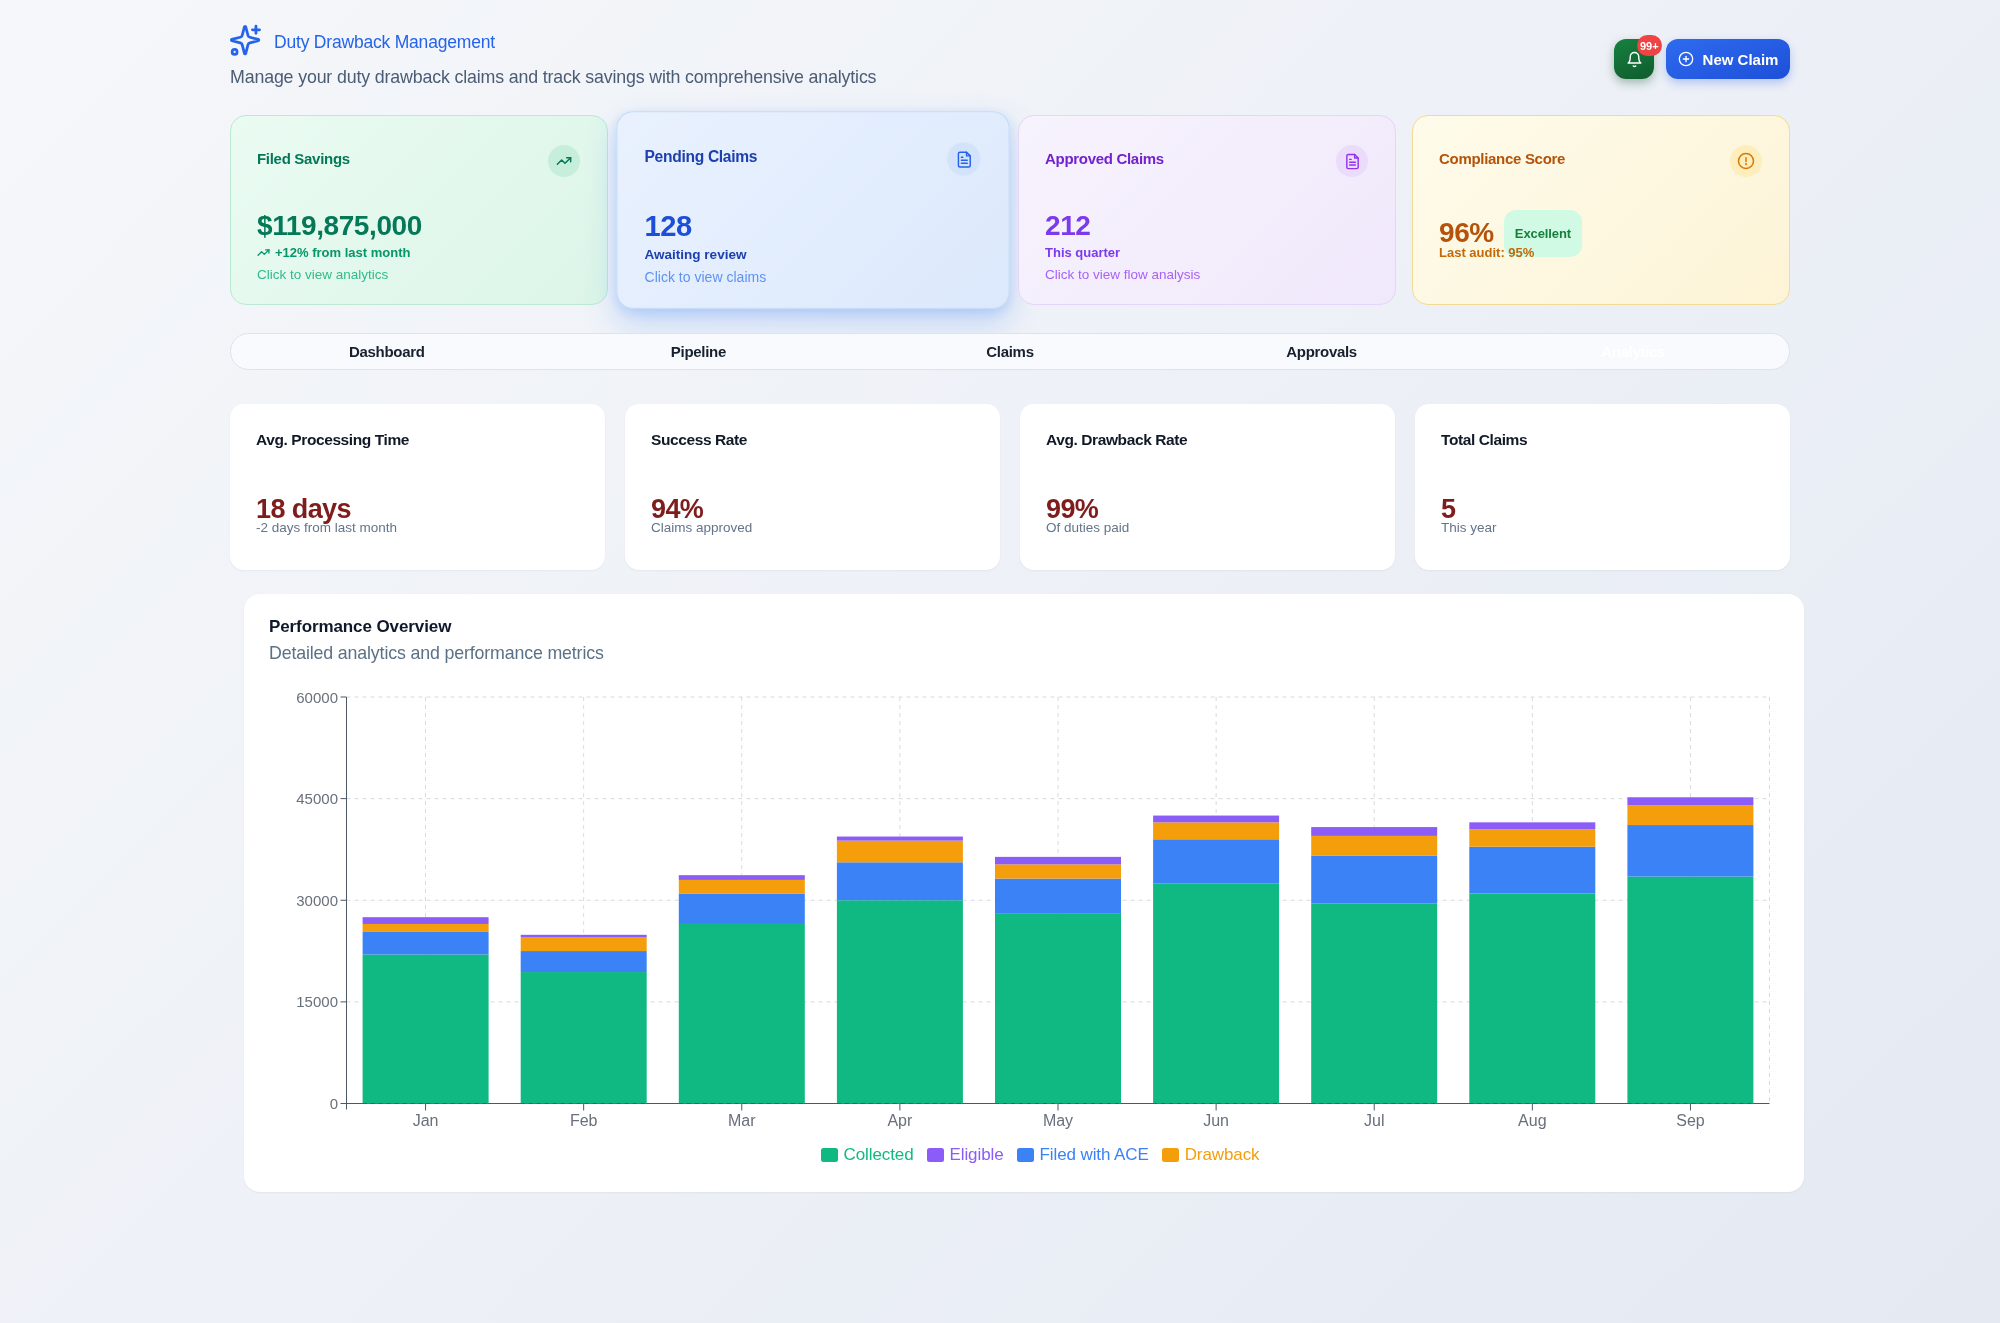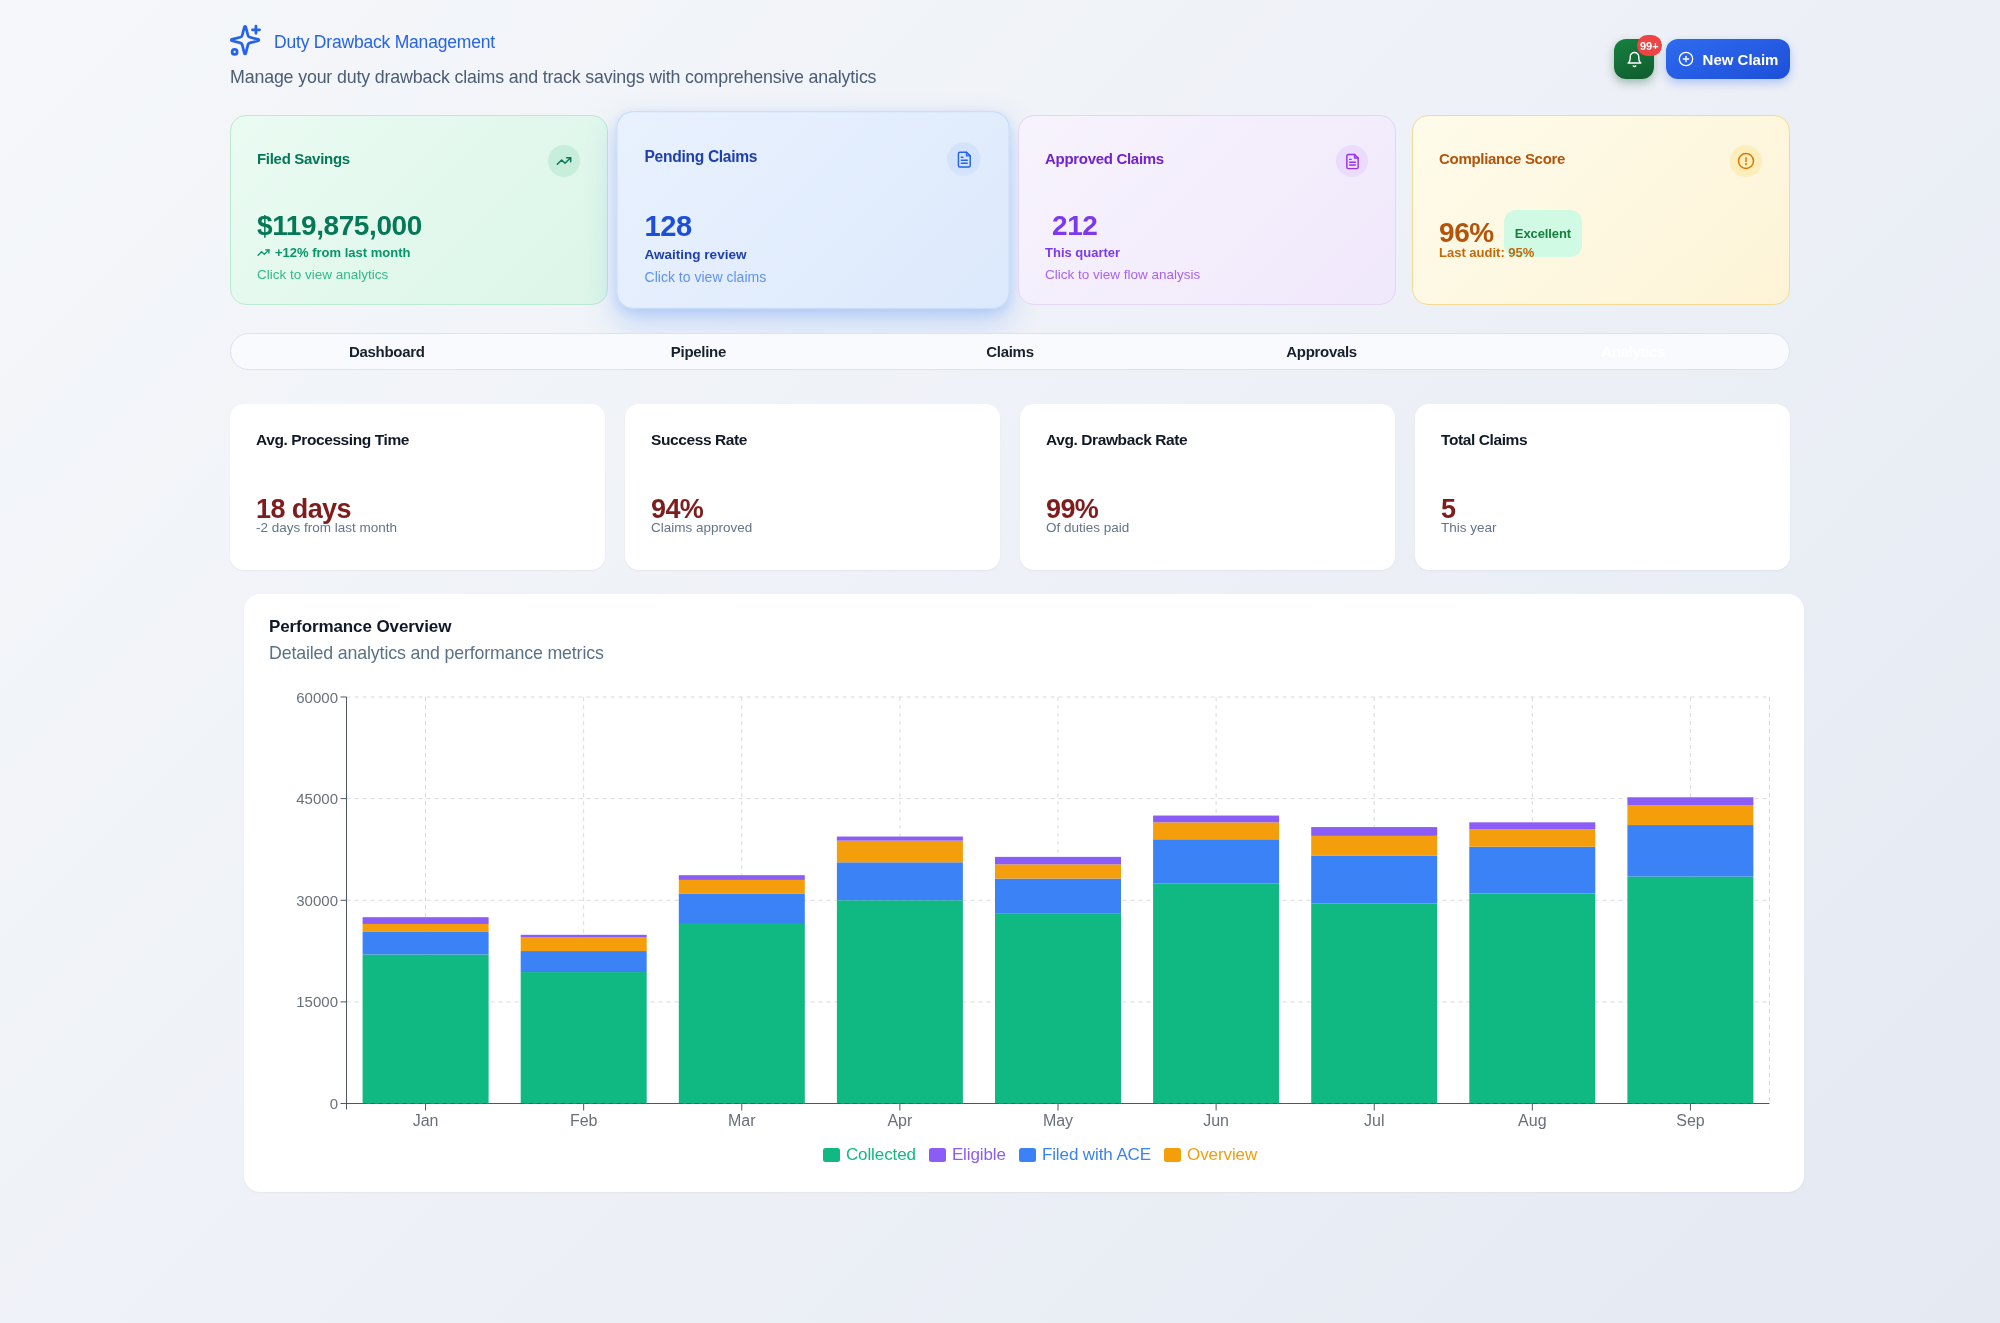--- a/index.html
+++ b/index.html
@@ -26,21 +26,21 @@
 .scard .s1 { position:absolute; left:26px; top:129px; font-size:13px; font-weight:600; display:flex; align-items:center; gap:5px; }
 .scard .s2 { position:absolute; left:26px; top:151px; font-size:13.5px; }
 .c1 { left:230px; background:linear-gradient(135deg,#eafbf2,#dcf5e8); border:1px solid #bce9d2; }
 .c1 .ttl { color:#047857; } .c1 .ico { background:#c7eeda; }
 .c1 .val { color:#047857; } .c1 .s1 { color:#059669; } .c1 .s2 { color:#2fbc8a; }
 .c2 { left:624px; background:linear-gradient(135deg,#e9f1fe,#dce9fc); border:1px solid #bedafa; transform:scale(1.04); transform-origin:center; box-shadow:0 14px 30px rgba(59,130,246,.25), 0 4px 10px rgba(59,130,246,.18); }
 .c2 .ttl { color:#1e40af; } .c2 .ico { background:#d2e3fb; }
 .c2 .val { color:#1d4ed8; } .c2 .s1 { color:#1e40af; } .c2 .s2 { color:#5f93f0; }
 .c3 { left:1018px; background:linear-gradient(135deg,#f7f3fd,#f0e8fb); border:1px solid #e5d5f8; }
 .c3 .ttl { color:#7222ce; } .c3 .ico { background:#eadcfa; }
-.c3 .val { color:#7c3aed;margin-left:7px; } .c3 .s1 { color:#7c3aed; } .c3 .s2 { color:#a763f5; }
+.c3 .val { color:#7c3aed; } .c3 .s1 { color:#7c3aed; } .c3 .s2 { color:#a763f5; }
 .c4 { left:1412px; background:linear-gradient(135deg,#fefbea,#fdf4d7); border:1px solid #f3dc92; }
 .c4 .ttl { color:#b45309; } .c4 .ico { background:#fdeebc; }
 .c4 .val { color:#b45309; } .c4 .s1 { color:#c2690a; }
 .pill { display:inline-block; margin-left:10px; background:#d1fae5; color:#15803d; font-size:13px; font-weight:700; padding:16px 11px; border-radius:12px; vertical-align:4px; letter-spacing:-0.1px; }
 
 
 .tabs { left:230px; top:333px; width:1560px; height:37px; background:#f9fafd; border:1px solid #d9e4f3; border-radius:18.5px; display:flex; }
 .tab { flex:1; display:flex; align-items:center; justify-content:center; font-size:15px; font-weight:600; color:#17212e; letter-spacing:-0.3px; }
 .tab.active { color:#fff; }
 
@@ -281,16 +281,16 @@
       <span class="litem">
         <span class="lsw" style="background:#8b5cf6"></span>
         <span style="color:#8b5cf6">Eligible</span>
       </span>
       <span class="litem">
         <span class="lsw" style="background:#3b82f6"></span>
         <span style="color:#3b82f6">Filed with ACE</span>
       </span>
       <span class="litem">
         <span class="lsw" style="background:#f59e0b"></span>
-        <span style="color:#f59e0b">Overview</span>
+        <span style="color:#f59e0b">Drawback</span>
       </span>
     </div>
 </div>
 
 </body></html>

